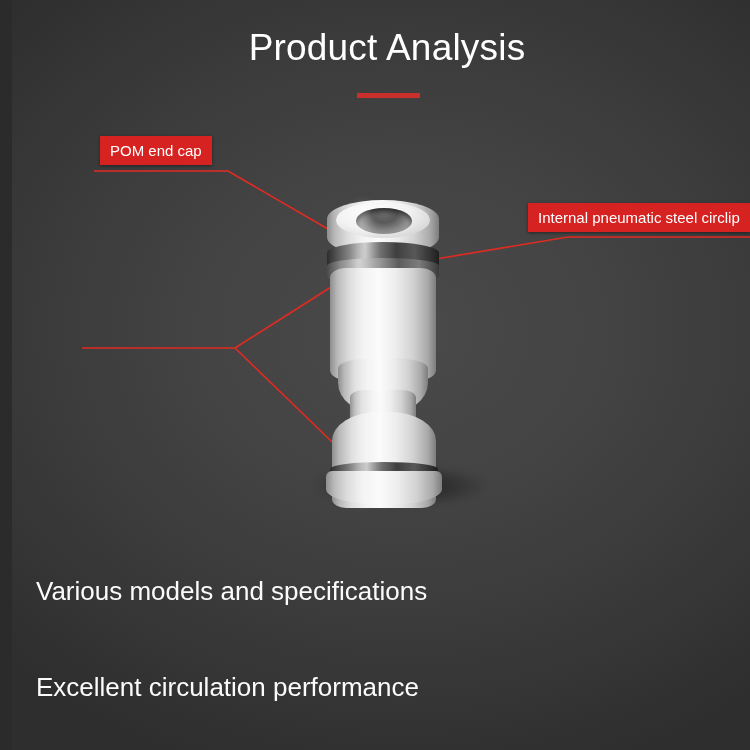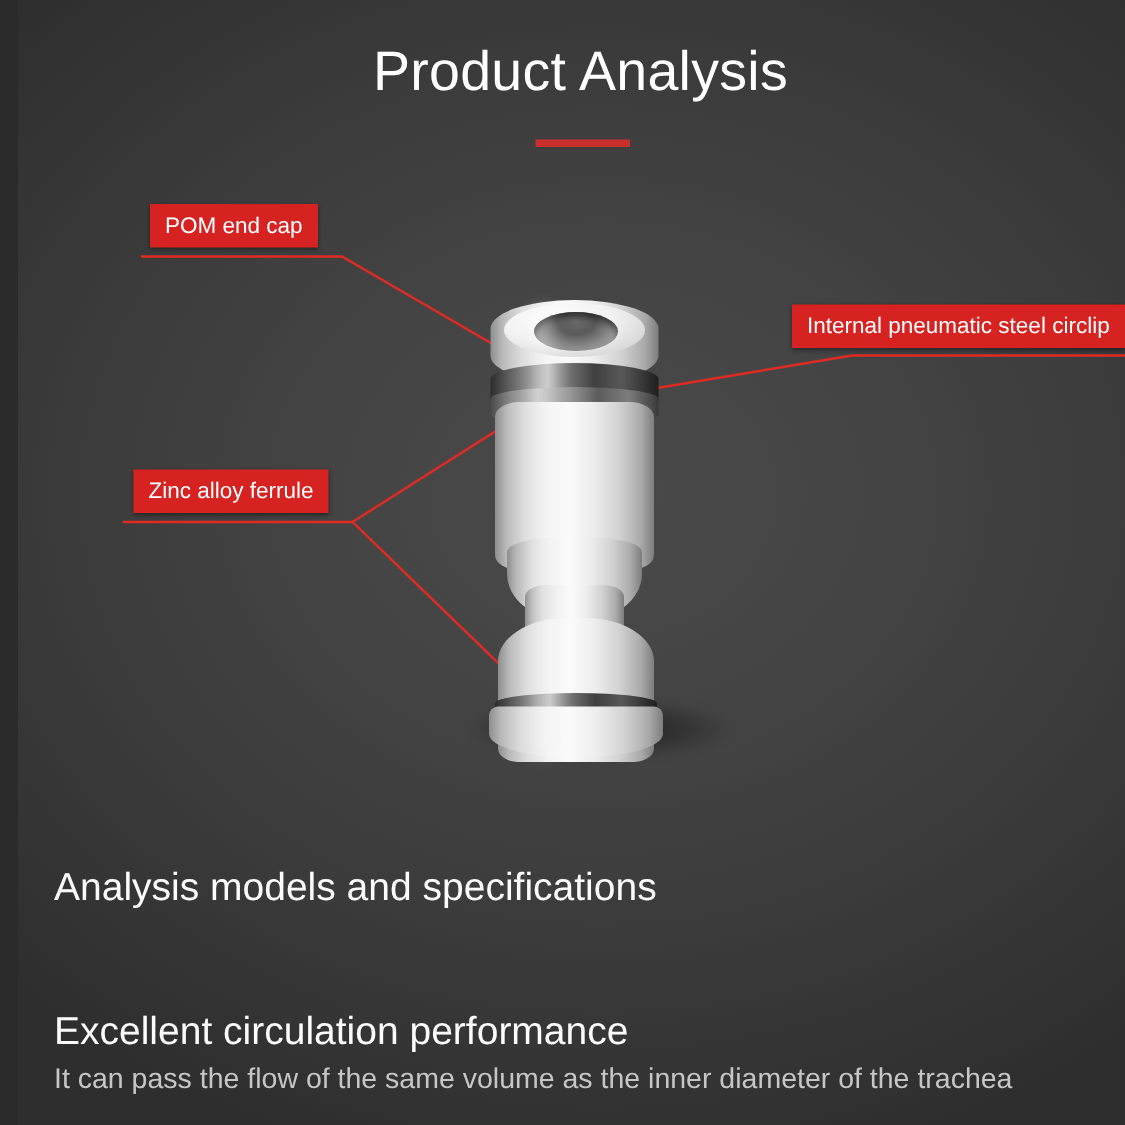--- a/index.html
+++ b/index.html
@@ -222,21 +222,20 @@
 
     <circle cx="349" cy="268" r="7" fill="#e02b22" opacity="0.32"></circle>
     <circle cx="349" cy="268" r="4" fill="#e8231c"></circle>
 
     <circle cx="350" cy="471" r="7.5" fill="#e02b22" opacity="0.35"></circle>
     <circle cx="350" cy="471" r="4.2" fill="#e8231c"></circle>
   </svg>
 
   <div class="callout-badge" id="badge-pom">POM end cap</div>
   <div class="callout-badge" id="badge-circlip">Internal pneumatic steel circlip</div>
-  <div class="callout-badge" id="badge-ferrule">Zinc alloy ferrule</div>
 
   <div id="product">
     <div class="shadow"></div>
 
     <div class="part plastic" id="cap-top"></div>
     <div class="part" id="cap-top-face"></div>
     <div class="part" id="bore"></div>
 
     <div class="part metal" id="circlip"></div>
     <div class="part" id="circlip-lip"></div>
@@ -245,18 +244,17 @@
     <div class="part plastic" id="body-upper-taper"></div>
     <div class="part plastic" id="waist"></div>
     <div class="part plastic" id="body-lower"></div>
 
     <div class="part metal" id="band-bottom"></div>
     <div class="part plastic" id="cap-bottom"></div>
 
     <div class="part" id="specular"></div>
   </div>
 
-  <div class="feature-head" id="feat1-head">Analysis models and specifications</div>
+  <div class="feature-head" id="feat1-head">Various models and specifications</div>
 
   <div class="feature-head" id="feat2-head">Excellent circulation performance</div>
-  <div class="feature-sub" id="feat2-sub">It can pass the flow of the same volume as the inner diameter of the trachea</div>
 
 </div>
 
 </body></html>

